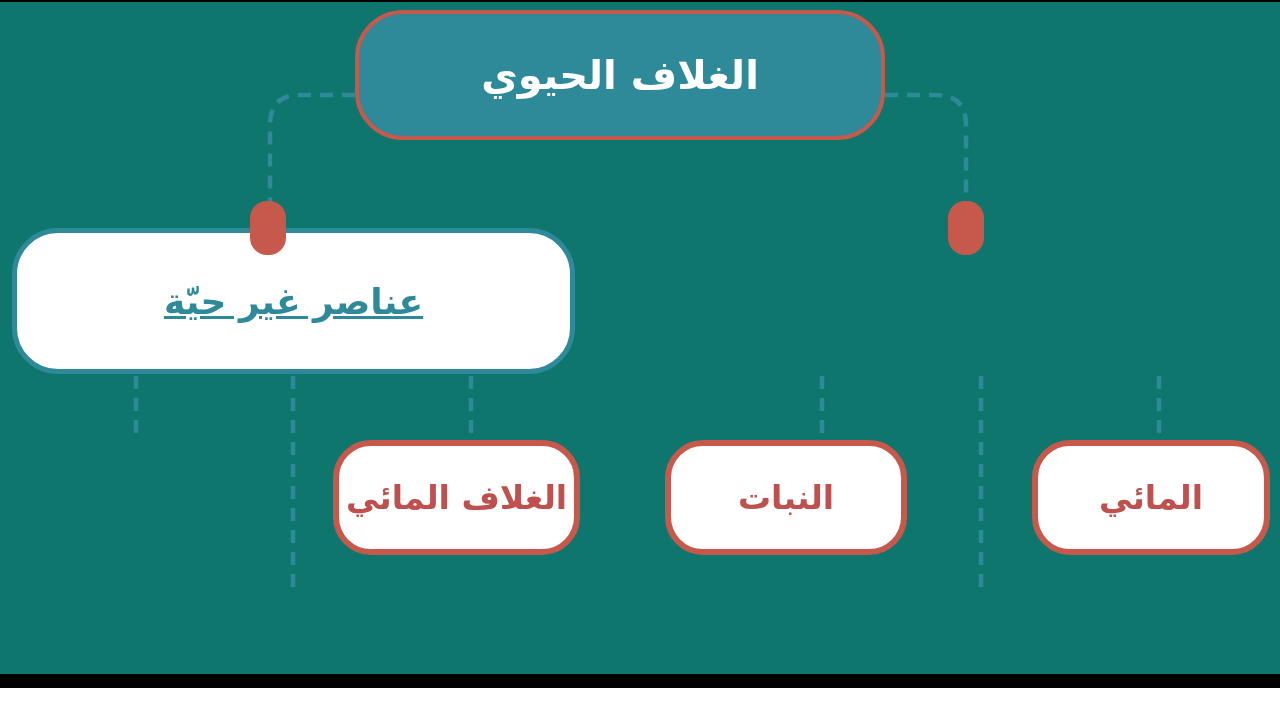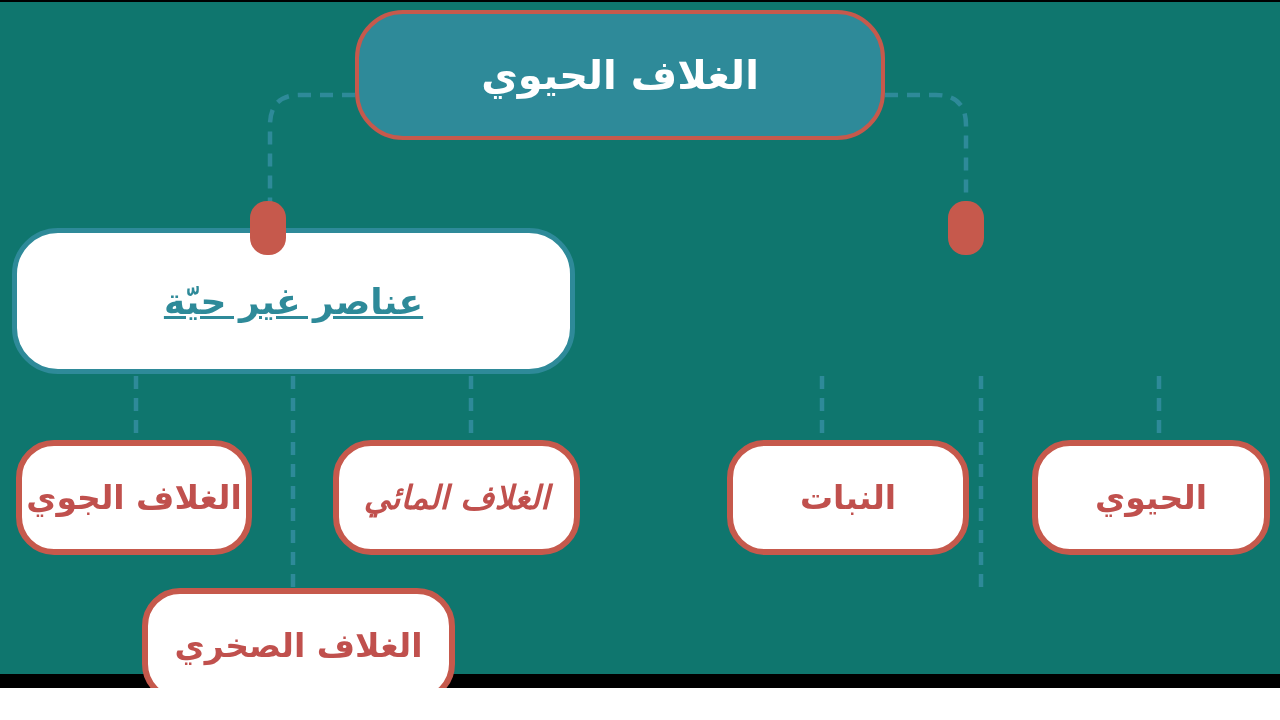--- a/index.html
+++ b/index.html
@@ -47,23 +47,23 @@
   #branch-living{left:705px;width:565px;}
   .node-leaf{
     background:#ffffff;
     border:6px solid #C6594C;
     border-radius:38px;
     color:#C0504D;
     font-size:33px;
     height:115px;
   }
   #leaf-atmosphere{left:16px;top:440px;width:236px;}
-  #leaf-hydrosphere{left:333px;top:440px;width:247px;font-style:italic;}
+  #leaf-hydrosphere{left:333px;top:440px;width:247px;}
   #leaf-lithosphere{left:142px;top:588px;width:313px;height:114px;}
-  #leaf-plants{left:727px;top:440px;width:242px;}
+  #leaf-plants{left:665px;top:440px;width:242px;}
   #leaf-humans{left:1032px;top:440px;width:238px;}
   #leaf-animals{left:850px;top:585px;width:270px;}
 
   .junction-dot{
     position:absolute;
     width:36px;height:54px;
     background:#C6594C;
     border-radius:17px;
     z-index:3;
   }
@@ -92,38 +92,32 @@
 
   <div class="node node-root" id="root-node">
     <span>الغلاف الحيوي</span>
   </div>
 
   <div class="node node-branch" id="branch-nonliving">
     <span>عناصر غير حيّة</span>
   </div>
 
 
-  <div class="node node-leaf" id="leaf-atmosphere">
-    <span>الغلاف الجوي</span>
-  </div>
 
   <div class="node node-leaf" id="leaf-hydrosphere">
     <span>الغلاف المائي</span>
   </div>
 
-  <div class="node node-leaf" id="leaf-lithosphere">
-    <span>الغلاف الصخري</span>
-  </div>
 
   <div class="node node-leaf" id="leaf-plants">
     <span>النبات</span>
   </div>
 
   <div class="node node-leaf" id="leaf-humans">
-    <span>الحيوي</span>
+    <span>المائي</span>
   </div>
 
 
   <div class="junction-dot" id="junction-dot-left"></div>
   <div class="junction-dot" id="junction-dot-right"></div>
 
   <div id="letterbox-bottom" class="letterbox"></div>
 
 </div>
 

